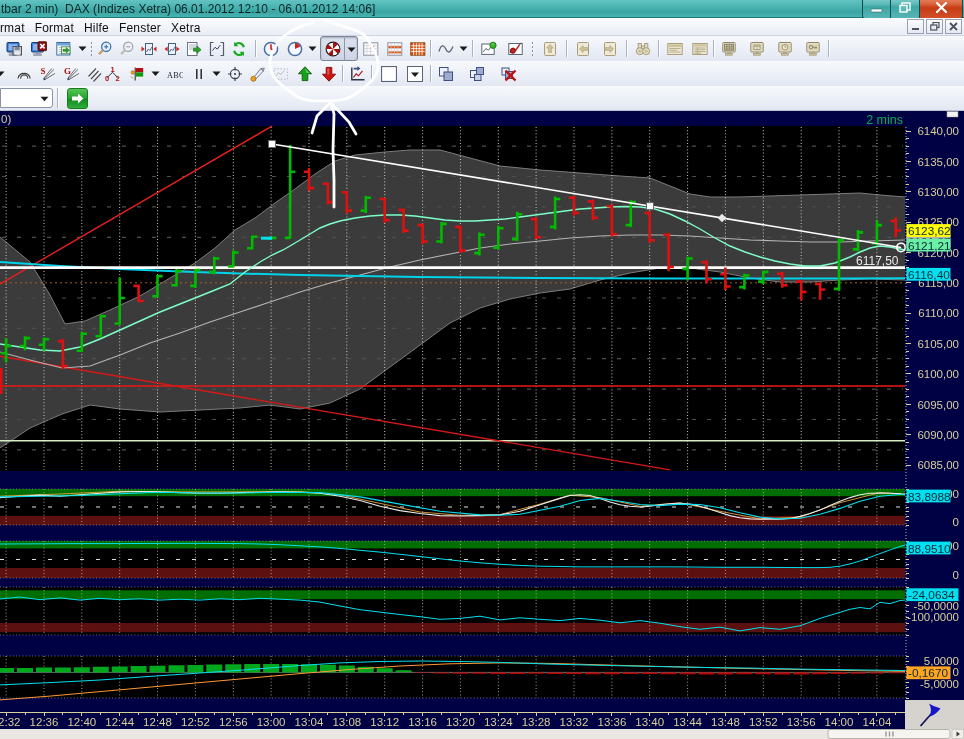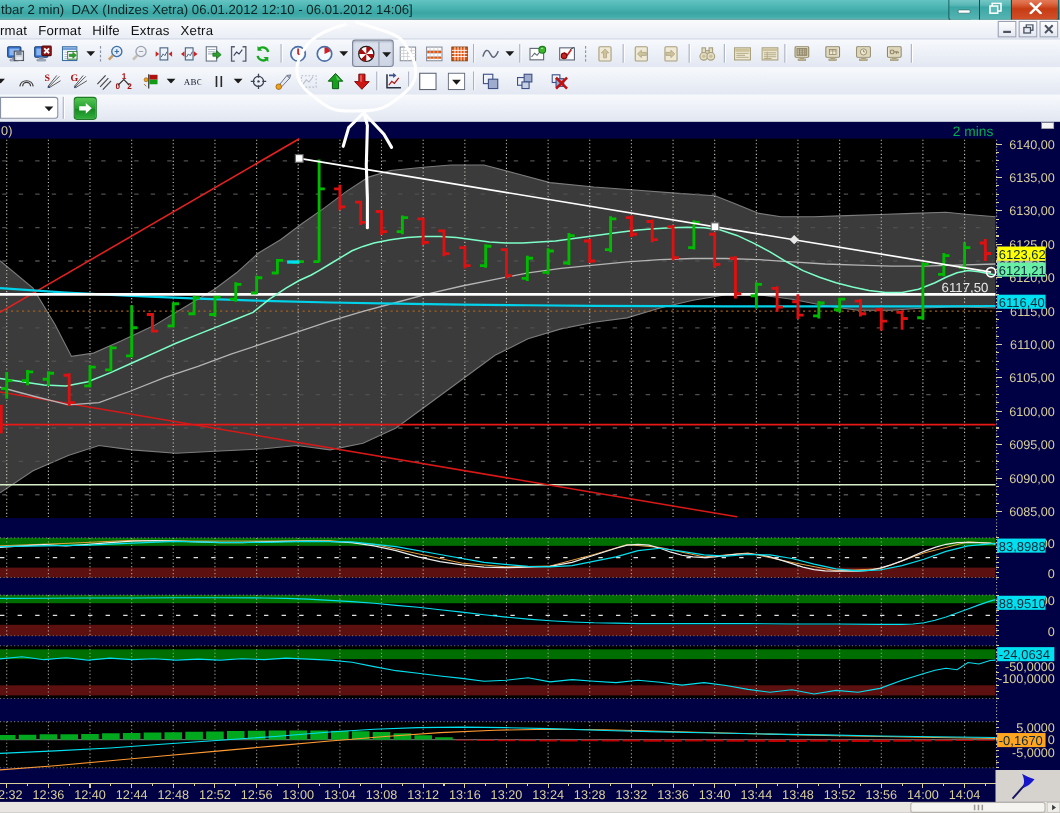--- a/index.html
+++ b/index.html
@@ -74,21 +74,21 @@
             <path d="M2 1 L11 10 M11 1 L2 10" stroke="#fff" stroke-width="2.2" stroke-linecap="round"></path>
           </svg>
         </div>
     </div>
   </div>
   <div class="menubar">
     <div class="menu-items" id="menu-items">
         <div class="menu-item">Format</div>
         <div class="menu-item">Format</div>
         <div class="menu-item">Hilfe</div>
-        <div class="menu-item">Extras</div>
+        <div class="menu-item">Fenster</div>
         <div class="menu-item">Xetra</div>
       </div>
     <div class="mdi-btns">
       <div class="mdibtn">
           <svg width="9" height="9" viewBox="0 0 9 9">
             <rect x="1" y="6" width="7" height="2" fill="#4a5260"></rect>
           </svg>
         </div>
       <div class="mdibtn">
           <svg width="10" height="9" viewBox="0 0 10 9">

